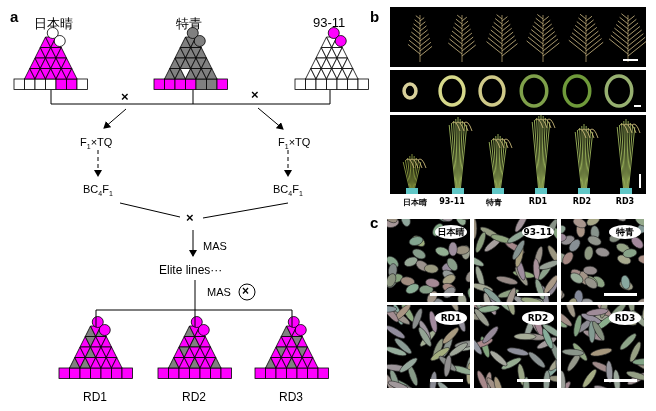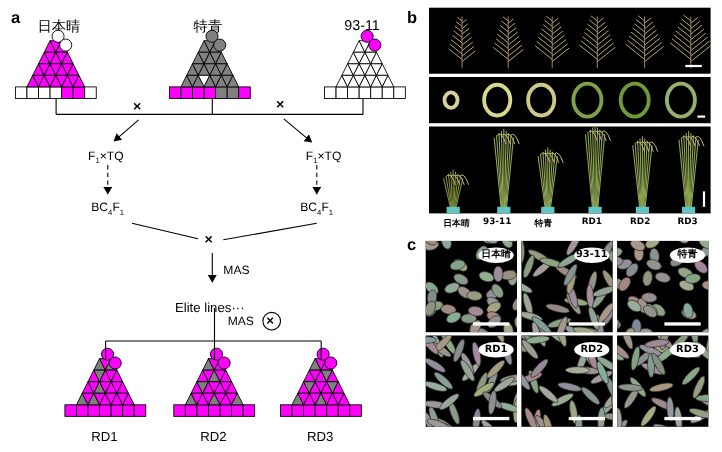--- a/index.html
+++ b/index.html
@@ -293,21 +293,21 @@
 <div class="lbl" style="left:186px;top:210px;font-size:13px;font-weight:bold;">×</div>
 <div class="lbl" style="left:242px;top:284px;font-size:12px;font-weight:bold;">×</div>
 
 <div class="lbl" style="left:80px;top:136px;"><span>F</span><sub style="font-size:7px;">1</sub><span>×TQ</span></div>
 <div class="lbl" style="left:278px;top:136px;"><span>F</span><sub style="font-size:7px;">1</sub><span>×TQ</span></div>
 
 <div class="lbl" style="left:83px;top:183px;"><span>BC</span><sub style="font-size:7px;">4</sub><span>F</span><sub style="font-size:7px;">1</sub></div>
 <div class="lbl" style="left:273px;top:183px;"><span>BC</span><sub style="font-size:7px;">4</sub><span>F</span><sub style="font-size:7px;">1</sub></div>
 
 <div class="lbl" style="left:203px;top:240px;">MAS</div>
-<div class="lbl" style="left:159px;top:273px;font-size:12px;">Elite lines···</div>
+<div class="lbl" style="left:159px;top:263px;font-size:12px;">Elite lines···</div>
 <div class="lbl" style="left:207px;top:286px;">MAS</div>
 
 <div class="lbl" style="left:83px;top:390px;font-size:12px;">RD1</div>
 <div class="lbl" style="left:182px;top:390px;font-size:12px;">RD2</div>
 <div class="lbl" style="left:279px;top:390px;font-size:12px;">RD3</div>
 
 <div class="panel-letter" style="left:370px;top:8px;">b</div>
 
 <div class="photo" style="left:390px;top:7px;width:256px;height:60px;">
   <svg width="256" height="60" id="panicles">

